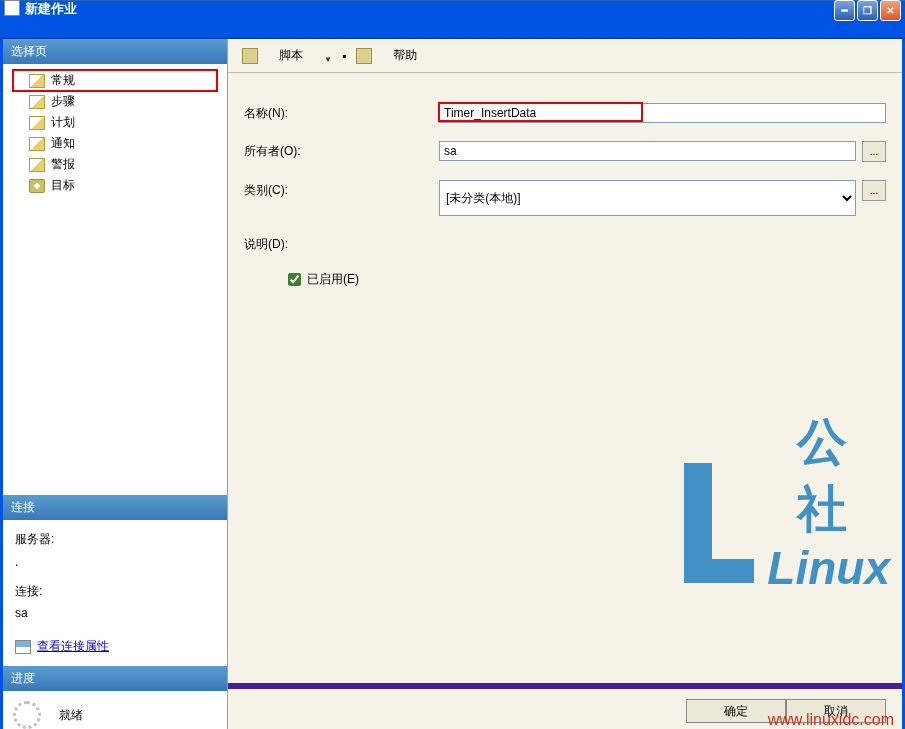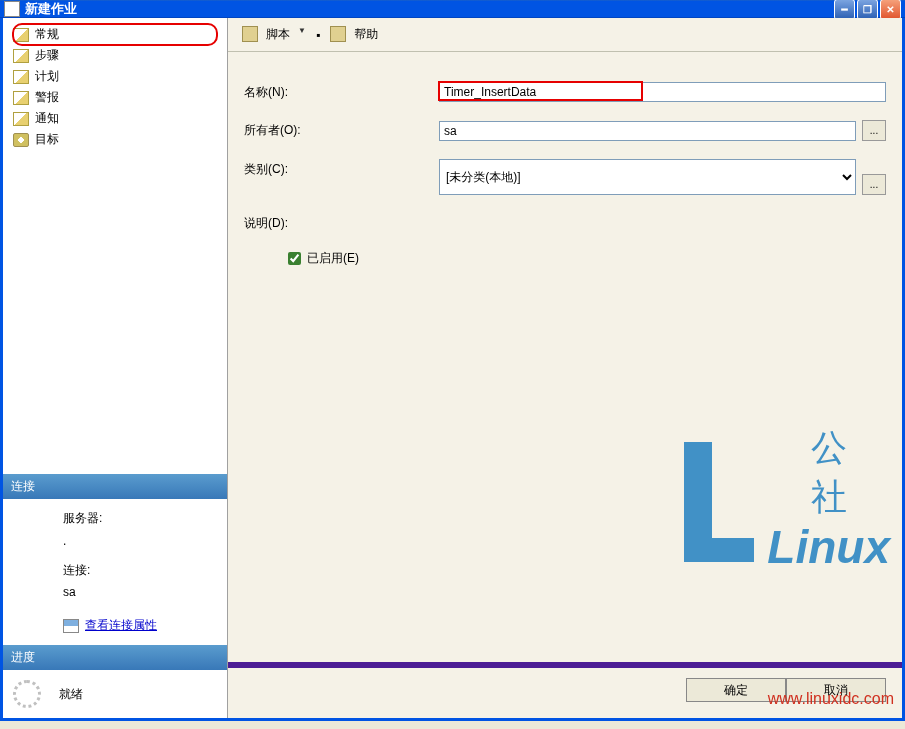--- a/index.html
+++ b/index.html
@@ -1,121 +1,122 @@
 <!DOCTYPE html>
 <html><head>
   <meta charset="utf-8">
   <style>
     * { margin: 0; padding: 0; box-sizing: border-box; font-family: "Microsoft YaHei", Tahoma, Arial, sans-serif; }
     body { width: 905px; height: 729px; background: #ece9d8; overflow: hidden; }
     
     
-    .titlebar { height: 18px; background: linear-gradient(to bottom, #3a6ea5 0%, #0054e3 4%, #0054e3 95%, #003399 100%); display: flex; align-items: center; padding: 0 4px; color: #fff; font-size: 13px; }
+    .titlebar { height: 39px; background: linear-gradient(to bottom, #3a6ea5 0%, #0054e3 4%, #0054e3 95%, #003399 100%); display: flex; padding: 0 4px; color: #fff; font-size: 13px; }
     .titlebar-icon { width: 16px; height: 16px; background: #fff; margin-right: 5px; border: 1px solid #888; }
     .titlebar-title { flex: 1; font-weight: bold; }
     .titlebar-buttons { display: flex; gap: 2px; }
     .wbtn { width: 21px; height: 21px; border: 1px solid #fff; border-radius: 3px; display: flex; align-items: center; justify-content: center; font-size: 10px; font-weight: bold; cursor: pointer; }
     .wbtn-min, .wbtn-max { background: linear-gradient(to bottom, #7ba4e0, #2b5fb3); color: #fff; }
     .wbtn-close { background: linear-gradient(to bottom, #f5a07a, #e0542d); color: #fff; }
     
     
     .main-container { display: flex; height: calc(100% - 26px); border: 3px solid #0054e3; border-top: none; }
     
     
     .sidebar { width: 225px; background: #fff; display: flex; flex-direction: column; border-right: 1px solid #a0a0a0; }
     .panel-header { background: linear-gradient(to bottom, #5a9cce, #3878b8); color: #fff; font-size: 12px; padding: 4px 8px; font-weight: normal; }
     .panel-body { padding: 6px 10px; font-size: 12px; flex-shrink: 0; }
     .nav-list { list-style: none; }
-    .nav-item { display: flex; align-items: center; padding: 2px 0; cursor: pointer; border-radius: 9px; }
+    .nav-item { display: flex; align-items: center; padding: 2px 16px; cursor: pointer; }
     .nav-item.highlighted { outline: 2px solid #e60000; outline-offset: -1px; padding-right: 40px; }
     .nav-icon { width: 16px; height: 14px; margin-right: 6px; display: inline-block; }
     .nav-icon-page { background: linear-gradient(135deg, #fff 50%, #e8d070 50%); border: 1px solid #b0a040; }
     .nav-icon-target { background: radial-gradient(circle, #fff 30%, #d0c060 30%); border: 1px solid #a09050; border-radius: 2px; }
     
     .spacer { flex: 1; }
     
-    .conn-body { padding: 8px 12px; font-size: 12px; line-height: 1.9; margin-left: 48px; }
+    .conn-body { padding: 8px 12px; font-size: 12px; line-height: 1.9; }
     .conn-label { color: #000; }
     .conn-value { color: #000; margin-bottom: 6px; }
     .conn-link { color: #0000cc; text-decoration: underline; cursor: pointer; display: flex; align-items: center; margin-top: 10px; }
     .conn-link-icon { width: 16px; height: 14px; background: linear-gradient(to bottom, #7fb0e0 50%, #fff 50%); border: 1px solid #888; margin-right: 6px; }
     
     .progress-body { padding: 10px; display: flex; align-items: center; font-size: 12px; }
     .progress-spinner { width: 28px; height: 28px; border: 3px dotted #c0c0c0; border-radius: 50%; margin-right: 18px; }
     
     
     .content { flex: 1; background: #f5f2e7; display: flex; flex-direction: column; }
     .toolbar { padding: 6px 10px; border-bottom: 1px solid #c0c0b0; display: flex; align-items: center; gap: 6px; font-size: 12px; }
-    .tb-btn { display: flex; align-items: flex-start; gap: 8px; cursor: pointer; padding: 2px 4px; }
+    .tb-btn { display: flex; align-items: flex-end; gap: 21px; cursor: pointer; padding: 2px 4px; }
     .tb-icon { width: 16px; height: 16px; background: #e0d090; border: 1px solid #a09050; }
     .tb-dropdown { font-size: 8px; color: #333; }
     
     .form-area { flex: 1; padding: 30px 16px 10px 16px; position: relative; }
     .form-row { display: flex; align-items: flex-start; margin-bottom: 18px; font-size: 12px; }
     .form-label { width: 195px; padding-top: 2px; }
-    .form-field { flex: 1; display: flex; align-items: flex-end; gap: 6px; }
+    .form-field { flex: 1; display: flex; align-items: flex-start; gap: 6px; }
     .text-input { flex: 1; height: 20px; border: 1px solid #7f9db9; padding: 1px 4px; font-size: 12px; font-family: Tahoma, Arial; background: #fff; }
     .select-input { flex: 1; height: 36px; border: 1px solid #7f9db9; font-size: 12px; background: #fff; padding: 0 2px; }
     .browse-btn { width: 24px; height: 21px; border: 1px solid #999; background: #ece9d8; font-size: 10px; cursor: pointer; }
     .textarea-input { flex: 1; height: 265px; border: 1px solid #7f9db9; padding: 2px 4px; font-size: 12px; background: #fff; resize: none; font-family: "SimSun", Tahoma; }
     .textarea-wrap { position: relative; flex: 1; }
     .textarea-highlight { position: absolute; top: 0; left: 0; width: 185px; height: 30px; border: 2px solid #e60000; pointer-events: none; }
     .input-highlight-overlay { position: absolute; top: -1px; left: -1px; width: 205px; height: 20px; border: 2px solid #e60000; pointer-events: none; }
     .input-wrap { position: relative; flex: 1; display: flex; }
     
     .checkbox-row { display: flex; align-items: center; font-size: 12px; margin-top: 10px; padding-left: 44px; }
     .checkbox-row input { margin-right: 6px; accent-color: #3a8030; }
     
     .button-bar { padding: 10px 16px 16px; display: flex; justify-content: flex-end; border-top: 6px solid #4c1d95; position: relative; }
     .action-btn { width: 100px; height: 24px; border: 1px solid #888; background: #ece9d8; font-size: 12px; cursor: pointer; }
     
     .watermark { position: absolute; right: 0; bottom: 40px; pointer-events: none; opacity: 0.85; }
     .watermark-text { position: absolute; right: 8px; bottom: 10px; color: #d03020; font-size: 16px; font-family: Arial; pointer-events: none; }
     .watermark-L { width: 28px; height: 120px; background: #2080c0; position: absolute; right: 190px; bottom: 60px; }
     .watermark-L::after { content: ""; position: absolute; bottom: 0; left: 0; width: 70px; height: 24px; background: #2080c0; }
-    .watermark-cn { position: absolute; right: 55px; bottom: 100px; color: #2080c0; font-size: 36px; font-weight: normal; font-family: "SimHei"; }
+    .watermark-cn { position: absolute; right: 55px; bottom: 100px; color: #2080c0; font-size: 50px; font-weight: bold; font-family: "SimHei"; }
     .watermark-linux { position: absolute; right: 12px; bottom: 48px; color: #2080c0; font-size: 46px; font-weight: bold; font-style: italic; font-family: Arial; }
   </style>
 </head>
 <body>
 
 <div class="titlebar">
   <div class="titlebar-icon"></div>
   <div class="titlebar-title">新建作业</div>
   <div class="titlebar-buttons">
     <div class="wbtn wbtn-min">━</div>
     <div class="wbtn wbtn-max">❐</div>
     <div class="wbtn wbtn-close">✕</div>
   </div>
 </div>
 
 <div class="main-container">
 
   <div class="sidebar">
+    <div class="panel-header">选择页</div>
     <div class="panel-body">
       <ul class="nav-list">
         <li class="nav-item highlighted">
           <span class="nav-icon nav-icon-page"></span>
           <span>常规</span>
         </li>
         <li class="nav-item">
           <span class="nav-icon nav-icon-page"></span>
           <span>步骤</span>
         </li>
         <li class="nav-item">
           <span class="nav-icon nav-icon-page"></span>
           <span>计划</span>
         </li>
         <li class="nav-item">
           <span class="nav-icon nav-icon-page"></span>
+          <span>通知</span>
+        </li>
+        <li class="nav-item">
+          <span class="nav-icon nav-icon-page"></span>
           <span>警报</span>
-        </li>
-        <li class="nav-item">
-          <span class="nav-icon nav-icon-page"></span>
-          <span>通知</span>
         </li>
         <li class="nav-item">
           <span class="nav-icon nav-icon-target"></span>
           <span>目标</span>
         </li>
       </ul>
     </div>
 
     <div class="spacer"></div>
 

